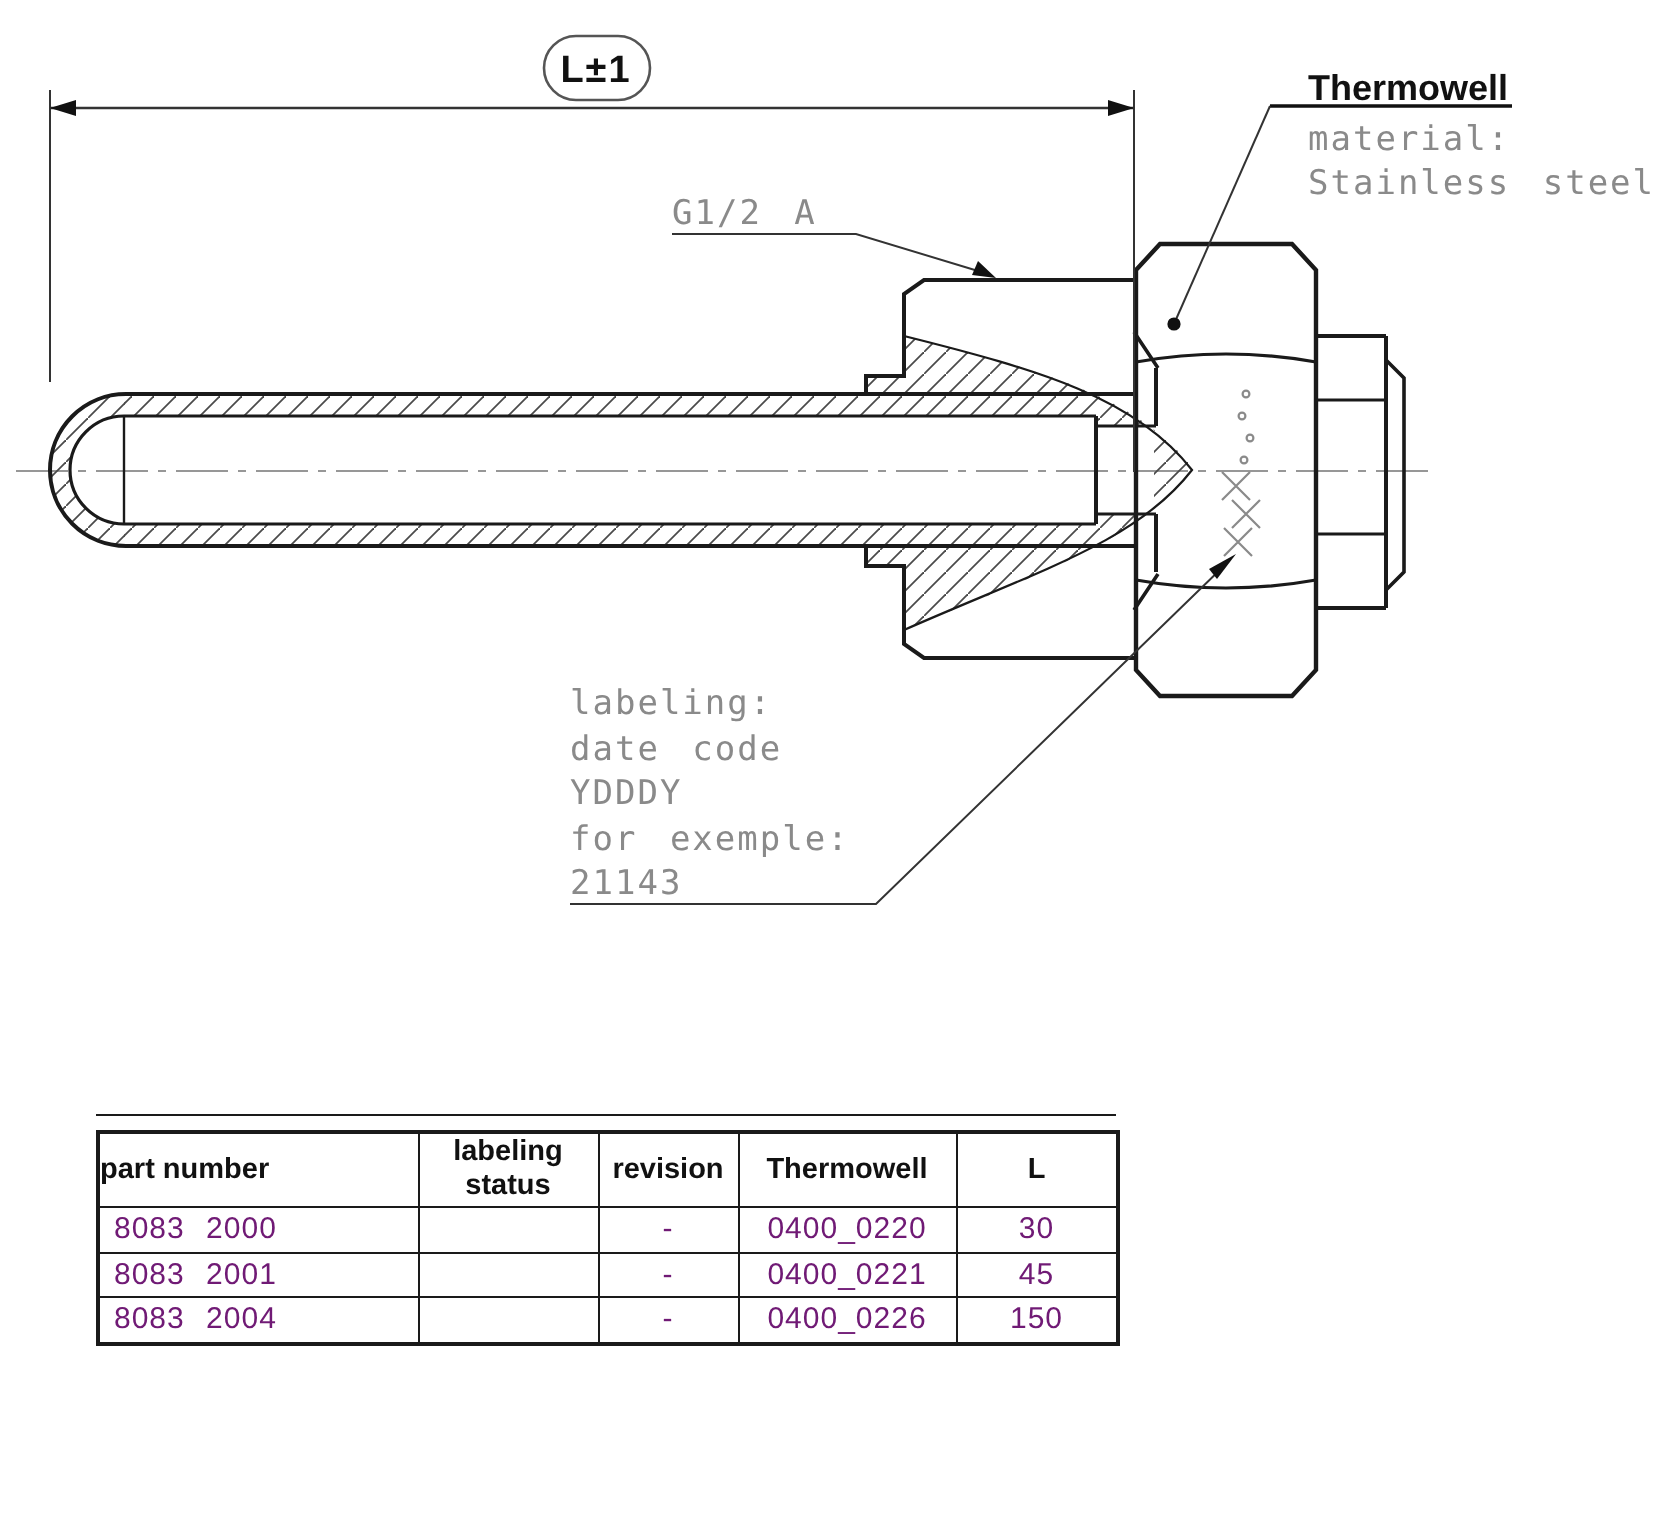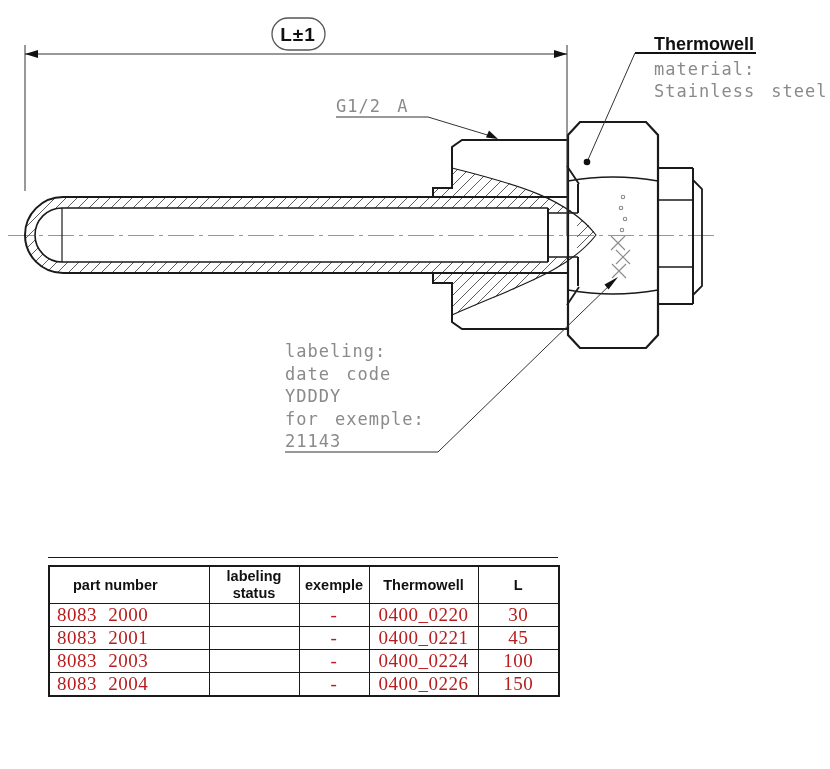--- a/index.html
+++ b/index.html
@@ -16,23 +16,23 @@
 
   
   .table-topline{position:absolute;left:48px;top:557px;width:510px;height:0;
                  border-top:1.5px solid #1a1a1a;}
   .part-table-wrap{position:absolute;left:48px;top:565px;}
   table.part-table{border-collapse:collapse;table-layout:fixed;width:510px;
                    border:2px solid #1a1a1a;}
   table.part-table th, table.part-table td{border:1.2px solid #1a1a1a;padding:0 4px;overflow:hidden;}
   table.part-table th{font-family:"Liberation Sans", sans-serif;font-weight:bold;color:#111;
                       font-size:14.5px;line-height:1.15;text-align:center;height:36px;}
-  table.part-table th.col-pn{text-align:left;padding-left:23px;}
-  table.part-table td{font-family:Liberation Serif, serif;color:#b91c1c;
-                      font-size:19px;letter-spacing:0.5px;word-spacing:6px;height:21.5px;
+  table.part-table th.col-pn{text-align:left;padding-left:0;}
+  table.part-table td{font-family:Liberation Sans, sans-serif;color:#701a75;
+                      font-size:15px;letter-spacing:0.5px;word-spacing:6px;height:21.5px;
                       white-space:pre;text-align:center;}
   table.part-table td.col-pn{text-align:left;padding-left:7px;}
 </style>
 </head>
 <body>
 
 <div class="canvas">
 
   <svg class="drawing-svg" width="830" height="545" viewBox="0 0 830 545">
     <defs>
@@ -140,48 +140,41 @@
         <col style="width:160px">
           <col style="width:90px">
           <col style="width:70px">
         <col style="width:109px">
           <col style="width:81px">
       </colgroup>
       <thead>
         <tr>
           <th class="col-pn">part number</th>
           <th>labeling status</th>
-          <th>exemple</th>
+          <th>revision</th>
           <th>Thermowell</th>
           <th>L</th>
         </tr>
       </thead>
       <tbody id="part-rows">
           <tr>
             <td class="col-pn">8083 2000</td>
             <td></td>
             <td>-</td>
             <td>0400_0220</td>
             <td>30</td>
           </tr>
           <tr>
             <td class="col-pn">8083 2001</td>
             <td></td>
             <td>-</td>
             <td>0400_0221</td>
             <td>45</td>
           </tr>
           <tr>
-            <td class="col-pn">8083 2003</td>
-            <td></td>
-            <td>-</td>
-            <td>0400_0224</td>
-            <td>100</td>
-          </tr>
-          <tr>
             <td class="col-pn">8083 2004</td>
             <td></td>
             <td>-</td>
             <td>0400_0226</td>
             <td>150</td>
           </tr>
         </tbody>
     </table>
   </div>
 

